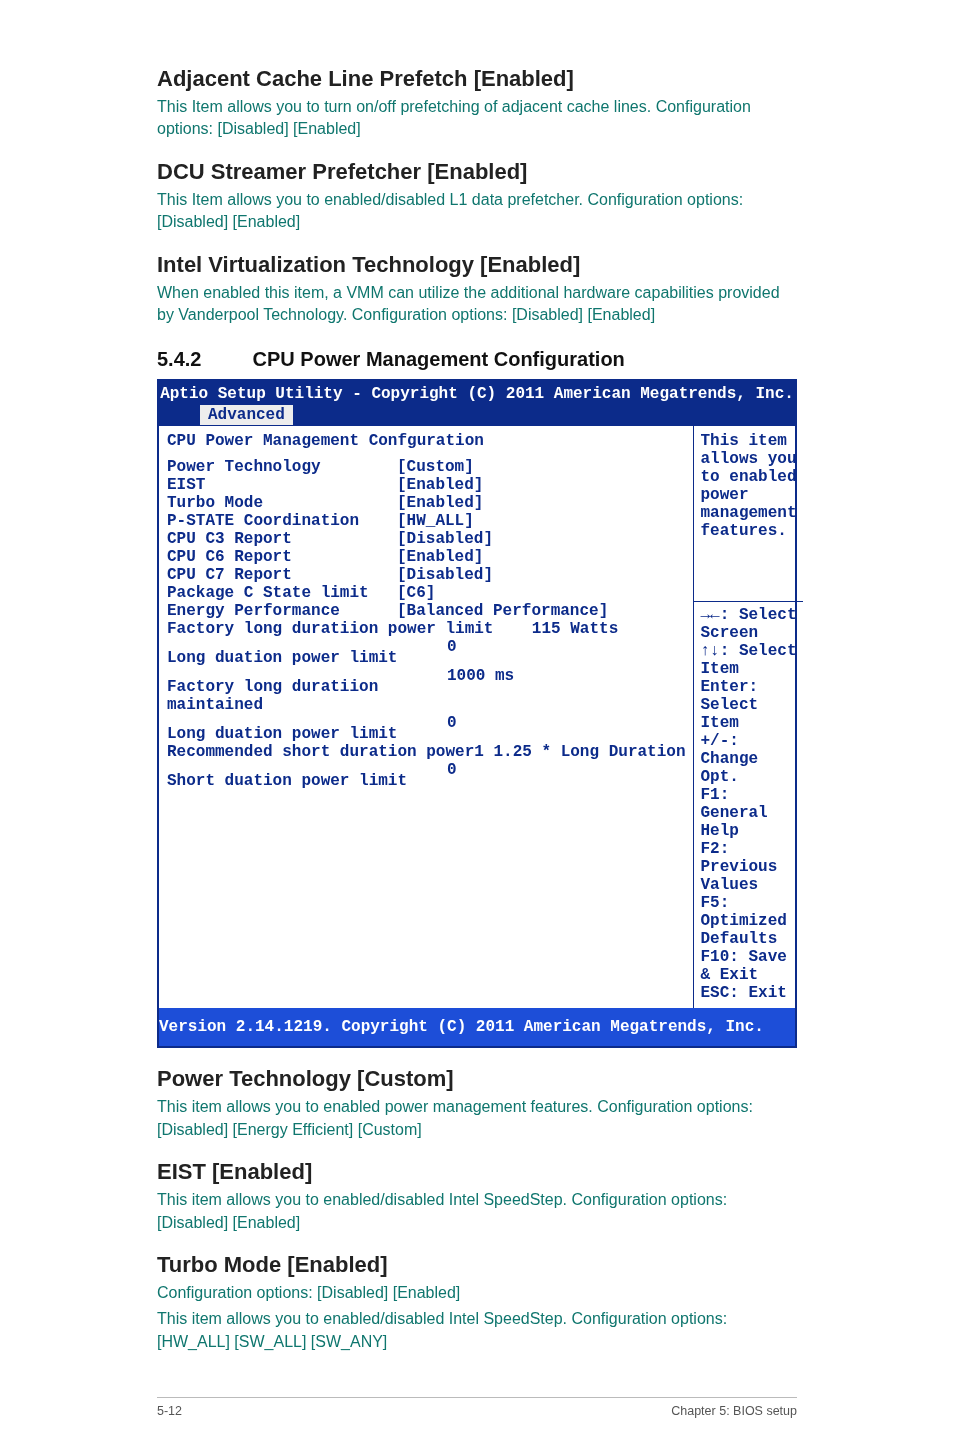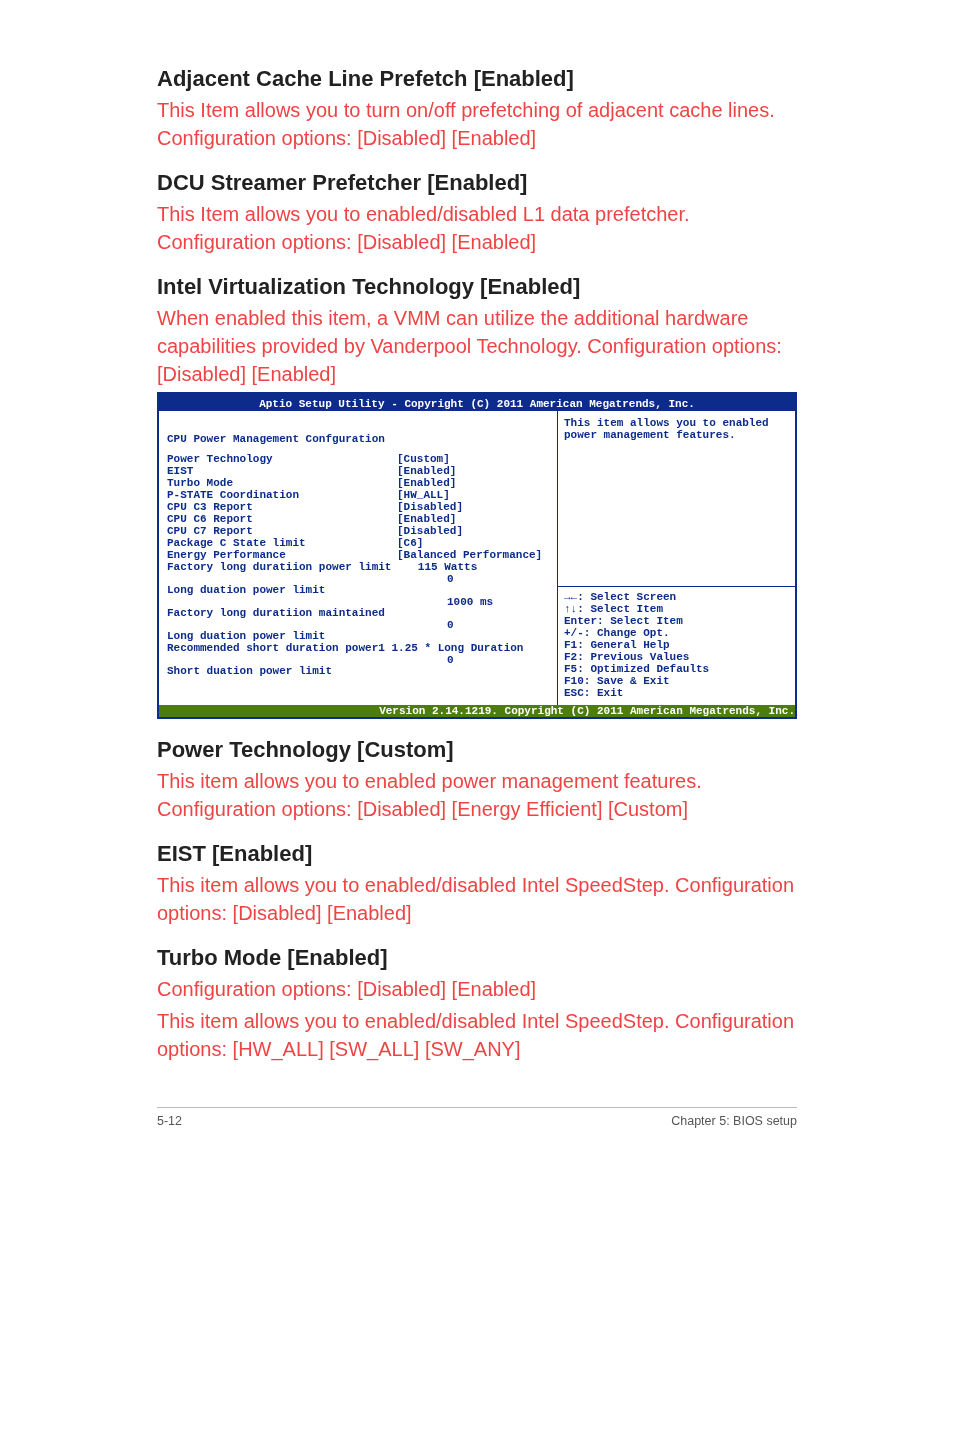--- a/index.html
+++ b/index.html
@@ -14,36 +14,36 @@
     padding: 48px 60px 24px 60px;
     box-sizing: border-box;
   }
   h2.opt-title {
     font-size: 22px;
     font-weight: bold;
     color: #222;
     margin: 18px 0 4px 0;
   }
   p.opt-desc {
-    font-size: 20px;
-    color: #ef4444;
+    font-size: 16px;
+    color: #0f766e;
     margin: 4px 0 0 0;
     line-height: 1.4;
   }
   h2.section-head {
     font-size: 20px;
     font-weight: bold;
     color: #111;
     margin: 22px 0 8px 0;
   }
   .section-num { display:inline-block; width:90px; }
   
   .bios {
     font-family: "Courier New", Courier, monospace;
-    font-size: 11px;
+    font-size: 16px;
     font-weight: bold;
     color: #0c2b8a;
     background: #fff;
     border: 2px solid #0c2b8a;
     margin: 4px 0 10px 0;
     width: 100%;
     box-sizing: border-box;
   }
   .bios-top {
     background: #0c2b8a;
@@ -65,21 +65,21 @@
     border: 1px solid #0c2b8a;
     border-bottom: none;
     margin-top: 1px;
   }
   .bios-body {
     display: flex;
     border-top: 1px solid #0c2b8a;
   }
   .bios-left {
     flex: 1;
-    padding: 22px 8px;
+    padding: 6px 8px;
     border-right: 1px solid #0c2b8a;
   }
   .bios-right {
     width: 225px;
     padding: 6px 6px;
     position: relative;
   }
   .bios-right-top {
     min-height: 165px;
   }
@@ -87,24 +87,24 @@
     border-top: 1px solid #0c2b8a;
     margin: 4px -6px;
   }
   .bios-line { white-space: pre; }
   .bios-row { display:flex; }
   .bios-label { width: 230px; flex: none; }
   .bios-val { }
   .bios-row2 { display:flex; }
   .bios-label2 { width: 280px; flex: none; margin-top: 11px; }
   .bios-foot {
-    background: #4d7c0f;
+    background: #1d4ed8;
     color: #fff;
-    text-align: right;
-    padding: 0 0;
+    text-align: left;
+    padding: 10px 0;
   }
   .footer {
     display: flex;
     justify-content: space-between;
     font-size: 12.5px;
     color: #555;
     border-top: 1px solid #bbb;
     margin-top: 44px;
     padding-top: 6px;
   }
@@ -119,24 +119,31 @@
 Configuration options: [Disabled] [Enabled]</p>
 
   <h2 class="opt-title">DCU Streamer Prefetcher [Enabled]</h2>
   <p class="opt-desc">This Item allows you to enabled/disabled L1 data prefetcher.
 Configuration options: [Disabled] [Enabled]</p>
 
   <h2 class="opt-title">Intel Virtualization Technology [Enabled]</h2>
   <p class="opt-desc">When enabled this item, a VMM can utilize the additional hardware capabilities provided by Vanderpool Technology.
 Configuration options: [Disabled] [Enabled]</p>
 
+  <h2 class="section-head">
+    <span class="section-num">5.4.2</span>
+    <span>CPU Power Management Configuration</span>
+  </h2>
 
   <div class="bios">
     <div class="bios-top">
       <div class="bios-top-title">Aptio Setup Utility - Copyright (C) 2011 American Megatrends, Inc.</div>
+      <div class="bios-tab-row">
+        <span class="bios-tab">Advanced</span>
+      </div>
     </div>
     <div class="bios-body">
       <div class="bios-left">
         <div class="bios-line">CPU Power Management Confguration</div>
         <div style="height:8px"></div>
 
         <div class="bios-row">
             <span class="bios-label">Power Technology</span>
             <span class="bios-val">[Custom]</span>
           </div>

